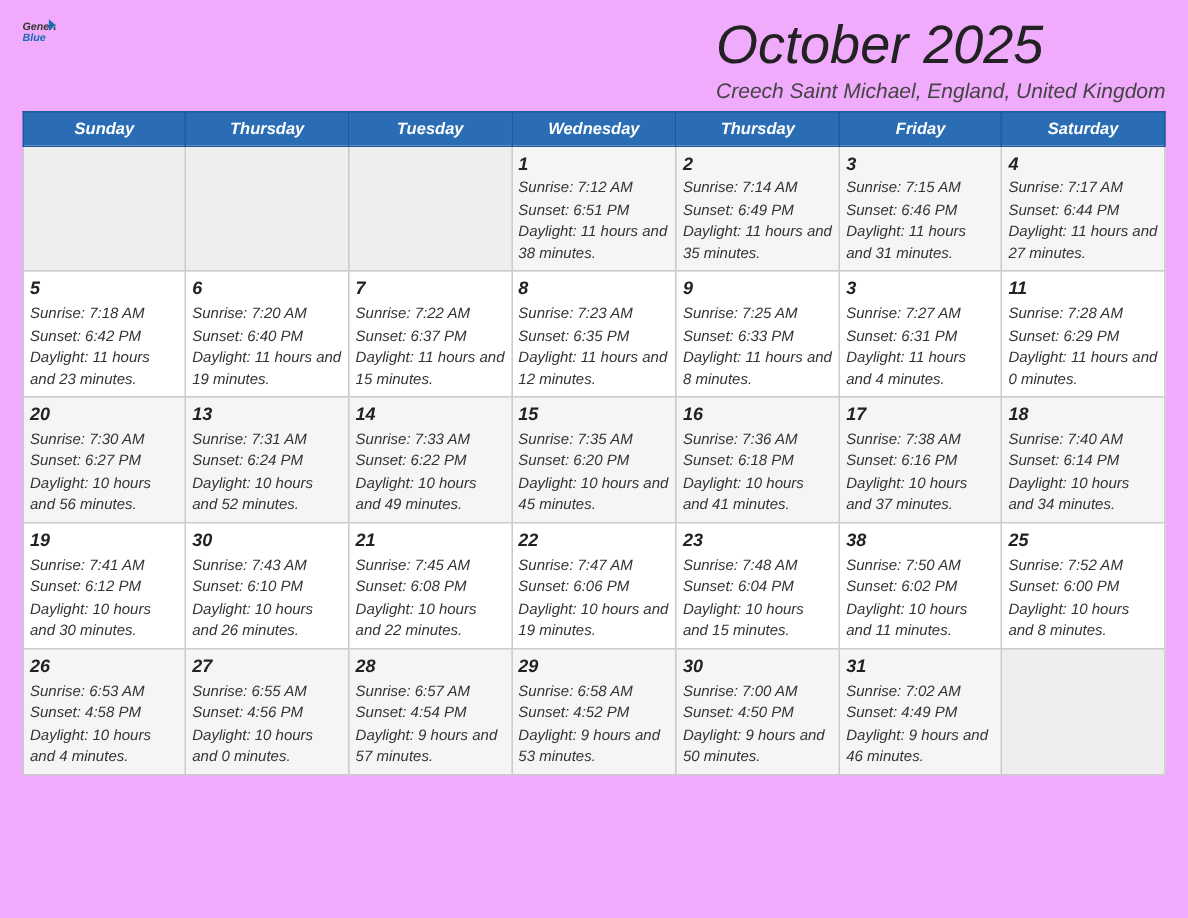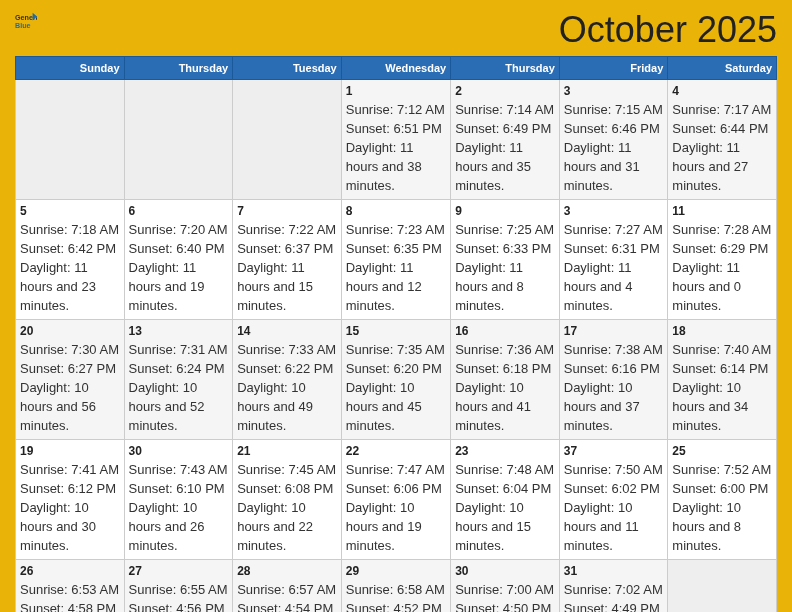--- a/index.html
+++ b/index.html
@@ -7,21 +7,22 @@
       font-family: Arial, sans-serif;
       background: #fff;
       width: 792px;
       height: 612px;
       overflow: hidden;
     }
     .page {
       width: 792px;
       height: 612px;
       padding: 10px 15px;
-      background: #eab308;
+      background: #f0abfc;
+      font-style: italic;
     }
     .header {
       display: flex;
       align-items: flex-start;
       justify-content: space-between;
       margin-bottom: 4px;
     }
     .logo {
       display: flex;
       align-items: center;
@@ -48,21 +49,21 @@
     .calendar {
       width: 100%;
       border-collapse: collapse;
       margin-top: 6px;
       font-size: 9.5px;
     }
     .calendar thead tr th {
       background: #2a6db5;
       color: #fff;
       padding: 5px 4px;
-      text-align: right;
+      text-align: center;
       font-size: 11px;
       font-weight: bold;
       border: 1px solid #1a5a9a;
     }
     .calendar tbody tr td {
       border: 1px solid #ccc;
       vertical-align: top;
       padding: 3px 4px;
       width: 113px;
       height: 78px;
@@ -77,21 +78,21 @@
       background: #fff;
     }
     .day-number {
       font-size: 12px;
       font-weight: bold;
       display: block;
       margin-bottom: 2px;
       color: #222;
     }
     .day-info {
-      font-size: 13px;
+      font-size: 10px;
       color: #333;
       line-height: 1.45;
     }
     .empty-cell {
       background: #eee !important;
     }
   </style>
 </head>
 <body>
 
@@ -99,20 +100,21 @@
   <div class="header">
     <div class="logo">
       <svg class="logo-icon" viewBox="0 0 40 40" xmlns="http://www.w3.org/2000/svg">
         <text x="0" y="18" font-size="13" font-weight="bold" fill="#333">General</text>
         <text x="0" y="32" font-size="13" font-weight="bold" fill="#1a6db5">Blue</text>
         <polygon points="32,5 40,12 32,19" fill="#1a6db5"></polygon>
       </svg>
     </div>
     <div class="title-section">
       <div class="month-title">October 2025</div>
+      <div class="location-title">Creech Saint Michael, England, United Kingdom</div>
     </div>
   </div>
 
   <table class="calendar">
     <thead>
       <tr>
         <th>Sunday</th>
         <th>Thursday</th>
         <th>Tuesday</th>
         <th>Wednesday</th>
@@ -218,21 +220,21 @@
           </td>
           <td>
             <span class="day-number">22</span>
             <div class="day-info">Sunrise: 7:47 AM<br>Sunset: 6:06 PM<br>Daylight: 10 hours and 19 minutes.</div>
           </td>
           <td>
             <span class="day-number">23</span>
             <div class="day-info">Sunrise: 7:48 AM<br>Sunset: 6:04 PM<br>Daylight: 10 hours and 15 minutes.</div>
           </td>
           <td>
-            <span class="day-number">37</span>
+            <span class="day-number">38</span>
             <div class="day-info">Sunrise: 7:50 AM<br>Sunset: 6:02 PM<br>Daylight: 10 hours and 11 minutes.</div>
           </td>
           <td>
             <span class="day-number">25</span>
             <div class="day-info">Sunrise: 7:52 AM<br>Sunset: 6:00 PM<br>Daylight: 10 hours and 8 minutes.</div>
           </td>
         </tr>
         <tr>
           <td>
             <span class="day-number">26</span>

